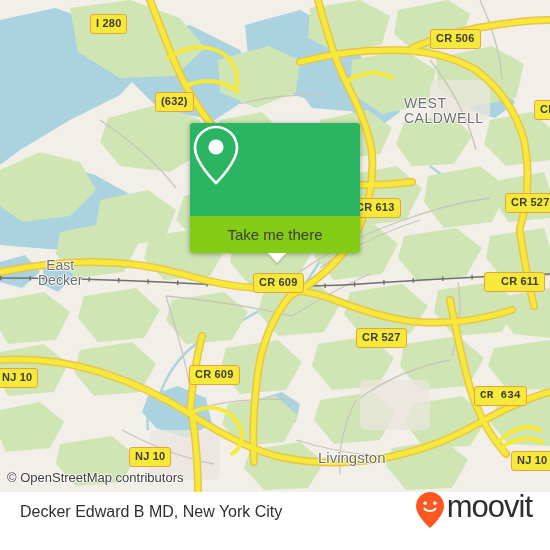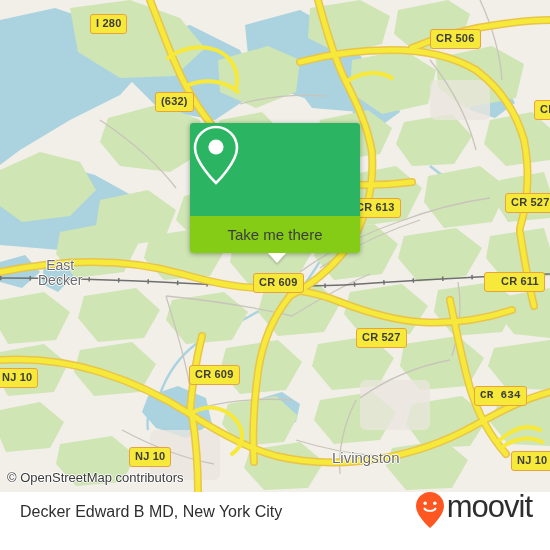--- a/index.html
+++ b/index.html
@@ -259,27 +259,31 @@
       <g fill="none" stroke="#f7e93a" stroke-width="4" stroke-linecap="round">
         <path d="M168 58 C182 48 200 44 216 50 C232 56 240 72 236 88"></path>
         <path d="M186 86 C204 78 224 80 238 92"></path>
         <path d="M346 82 C360 72 378 70 392 78"></path>
         <path d="M190 414 C206 404 222 406 234 418 C246 430 244 446 232 454"></path>
         <path d="M500 440 C514 428 528 424 540 430"></path>
         <path d="M504 446 C516 438 530 436 542 442"></path>
       </g>
     </svg>
 
+    <div class="place caps" style="left:404px;top:96px;">
+      <div>WEST</div>
+      <div>CALDWELL</div>
+    </div>
 
     <div class="place town" style="left:38px;top:258px;">
       <div>East</div>
       <div>Decker</div>
     </div>
 
-    <div class="place city" style="left:332px;top:450px;">
+    <div class="place city" style="left:318px;top:450px;">
       <div>Livingston</div>
     </div>
 
     <div class="shield" style="left:90px;top:14px;">I 280</div>
     <div class="shield" style="left:155px;top:92px;">(632)</div>
     <div class="shield" style="left:430px;top:29px;">CR 506</div>
     <div class="shield" style="left:534px;top:100px;">CR</div>
     <div class="shield" style="left:505px;top:193px;">CR 527</div>
     <div class="shield" style="left:350px;top:198px;">CR 613</div>
     <div class="shield" style="left:484px;top:272px;padding-left:16px;">CR 611</div>

